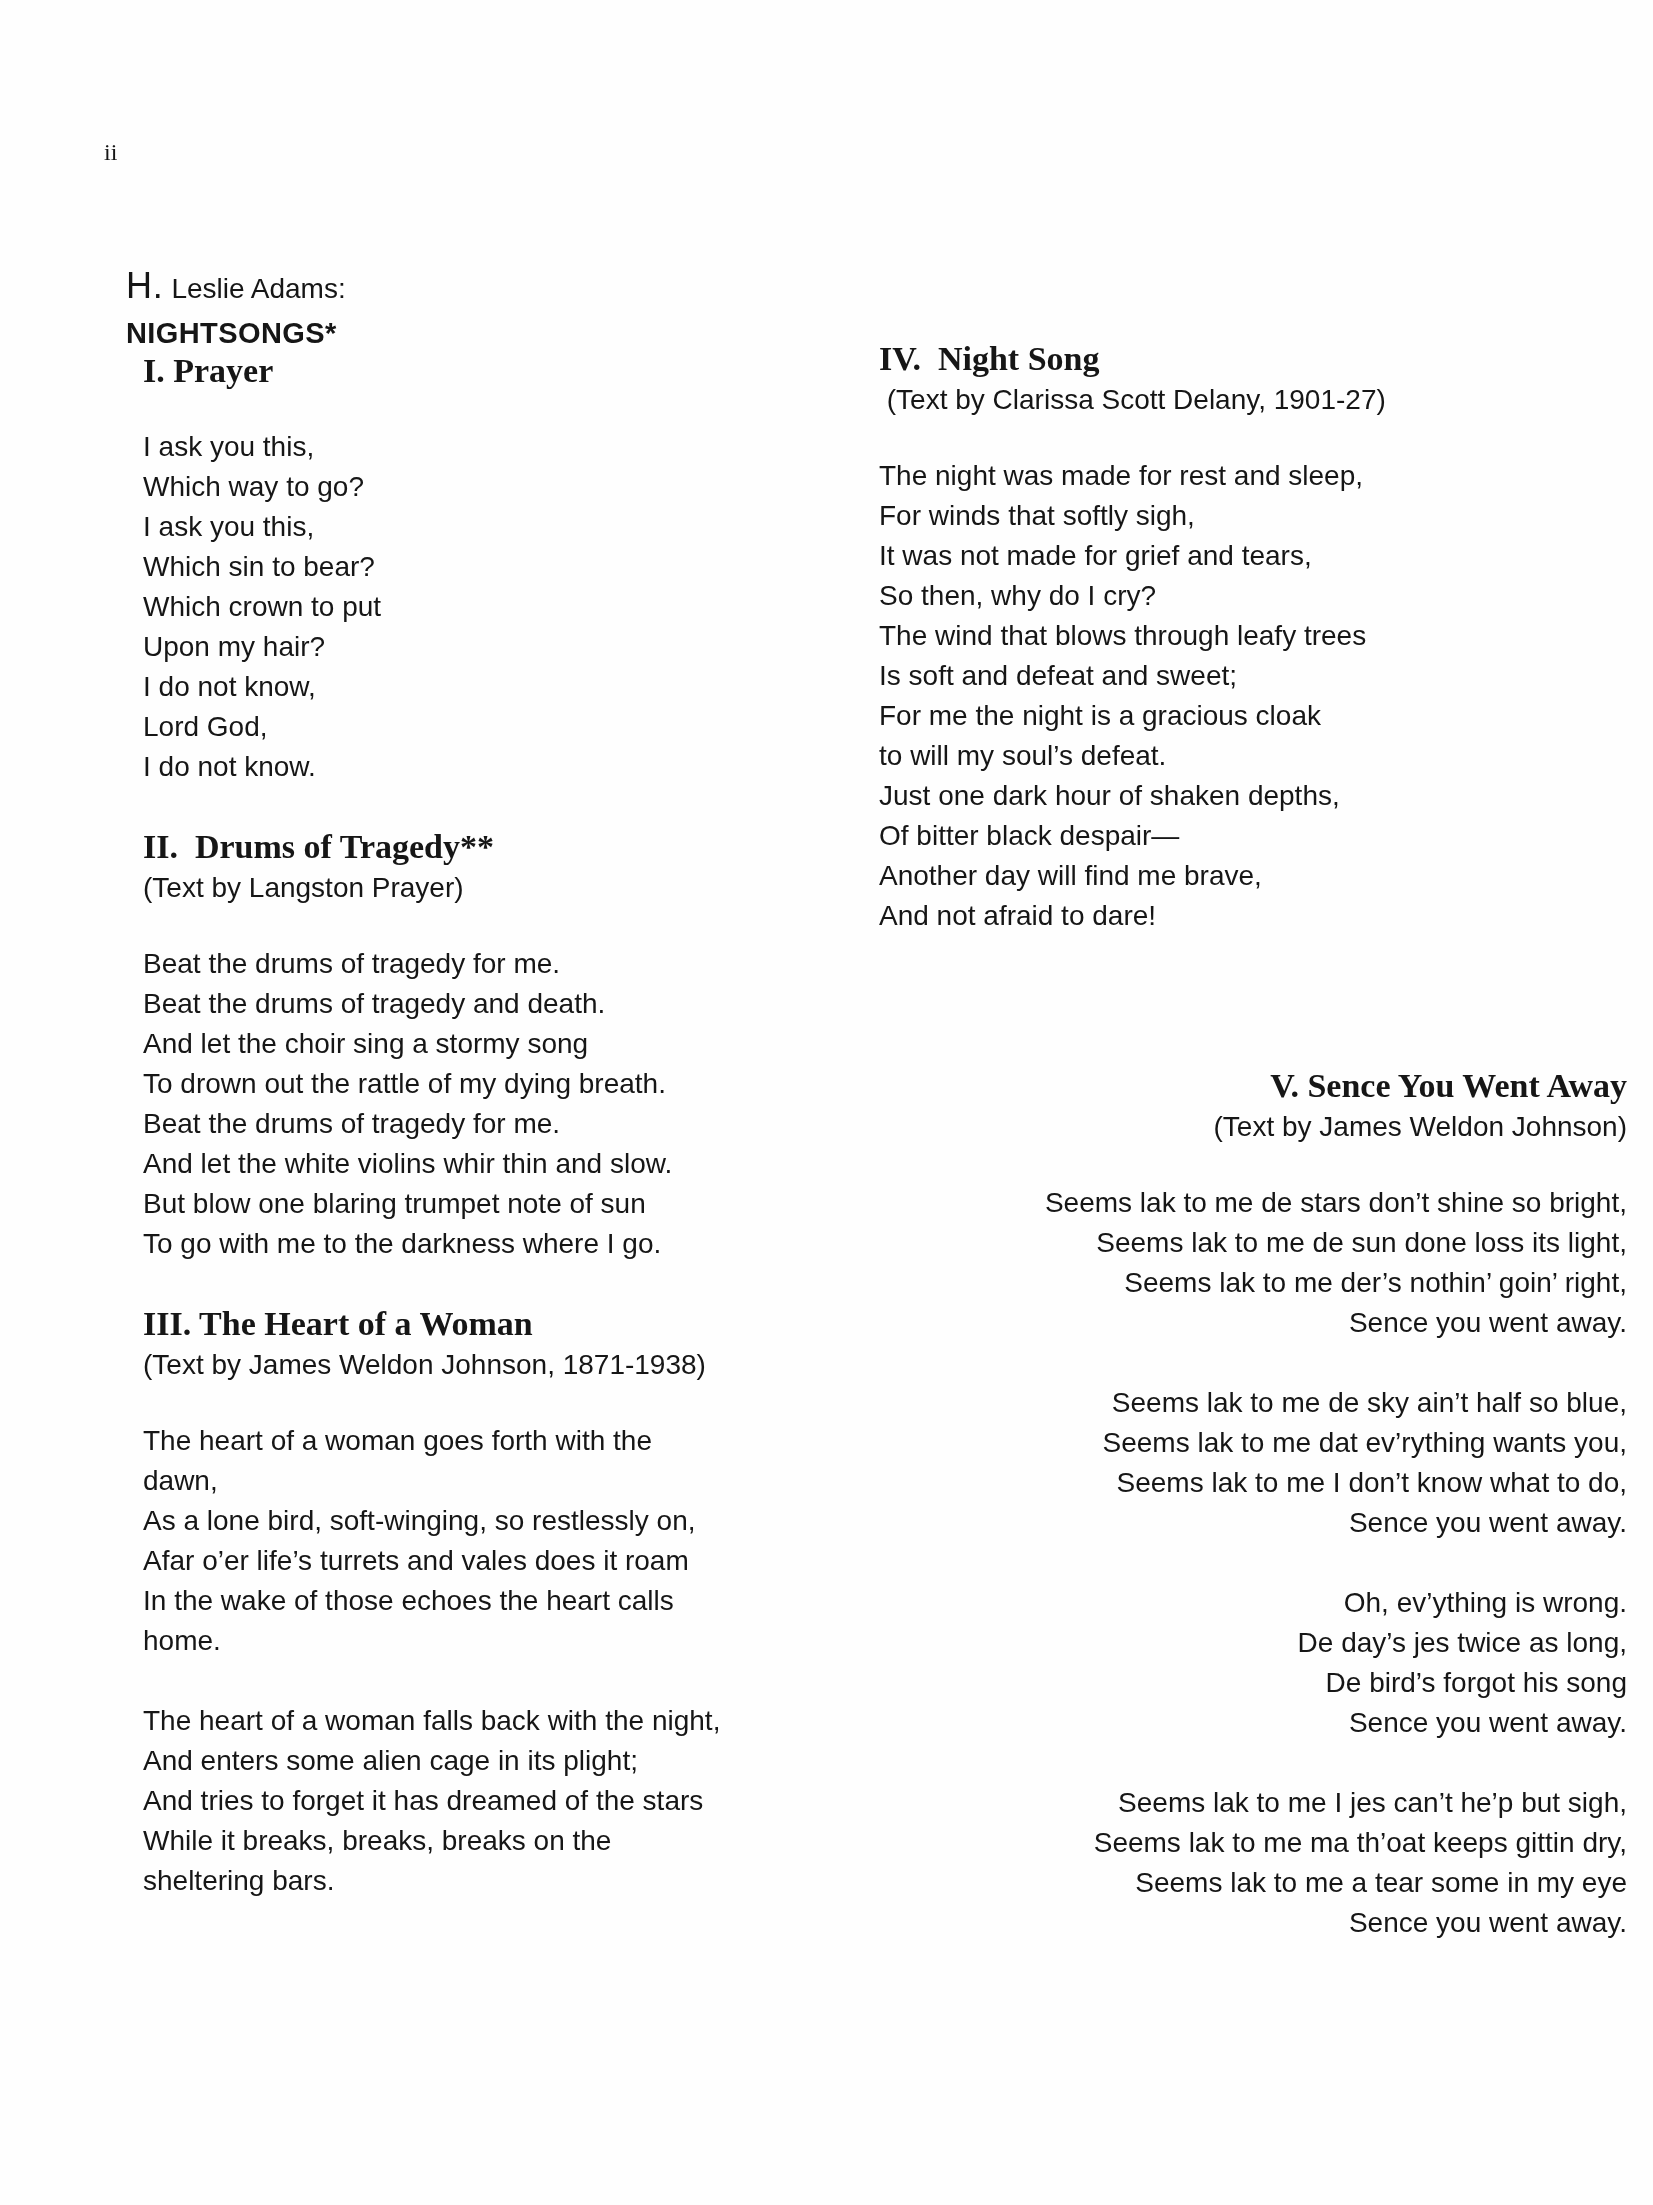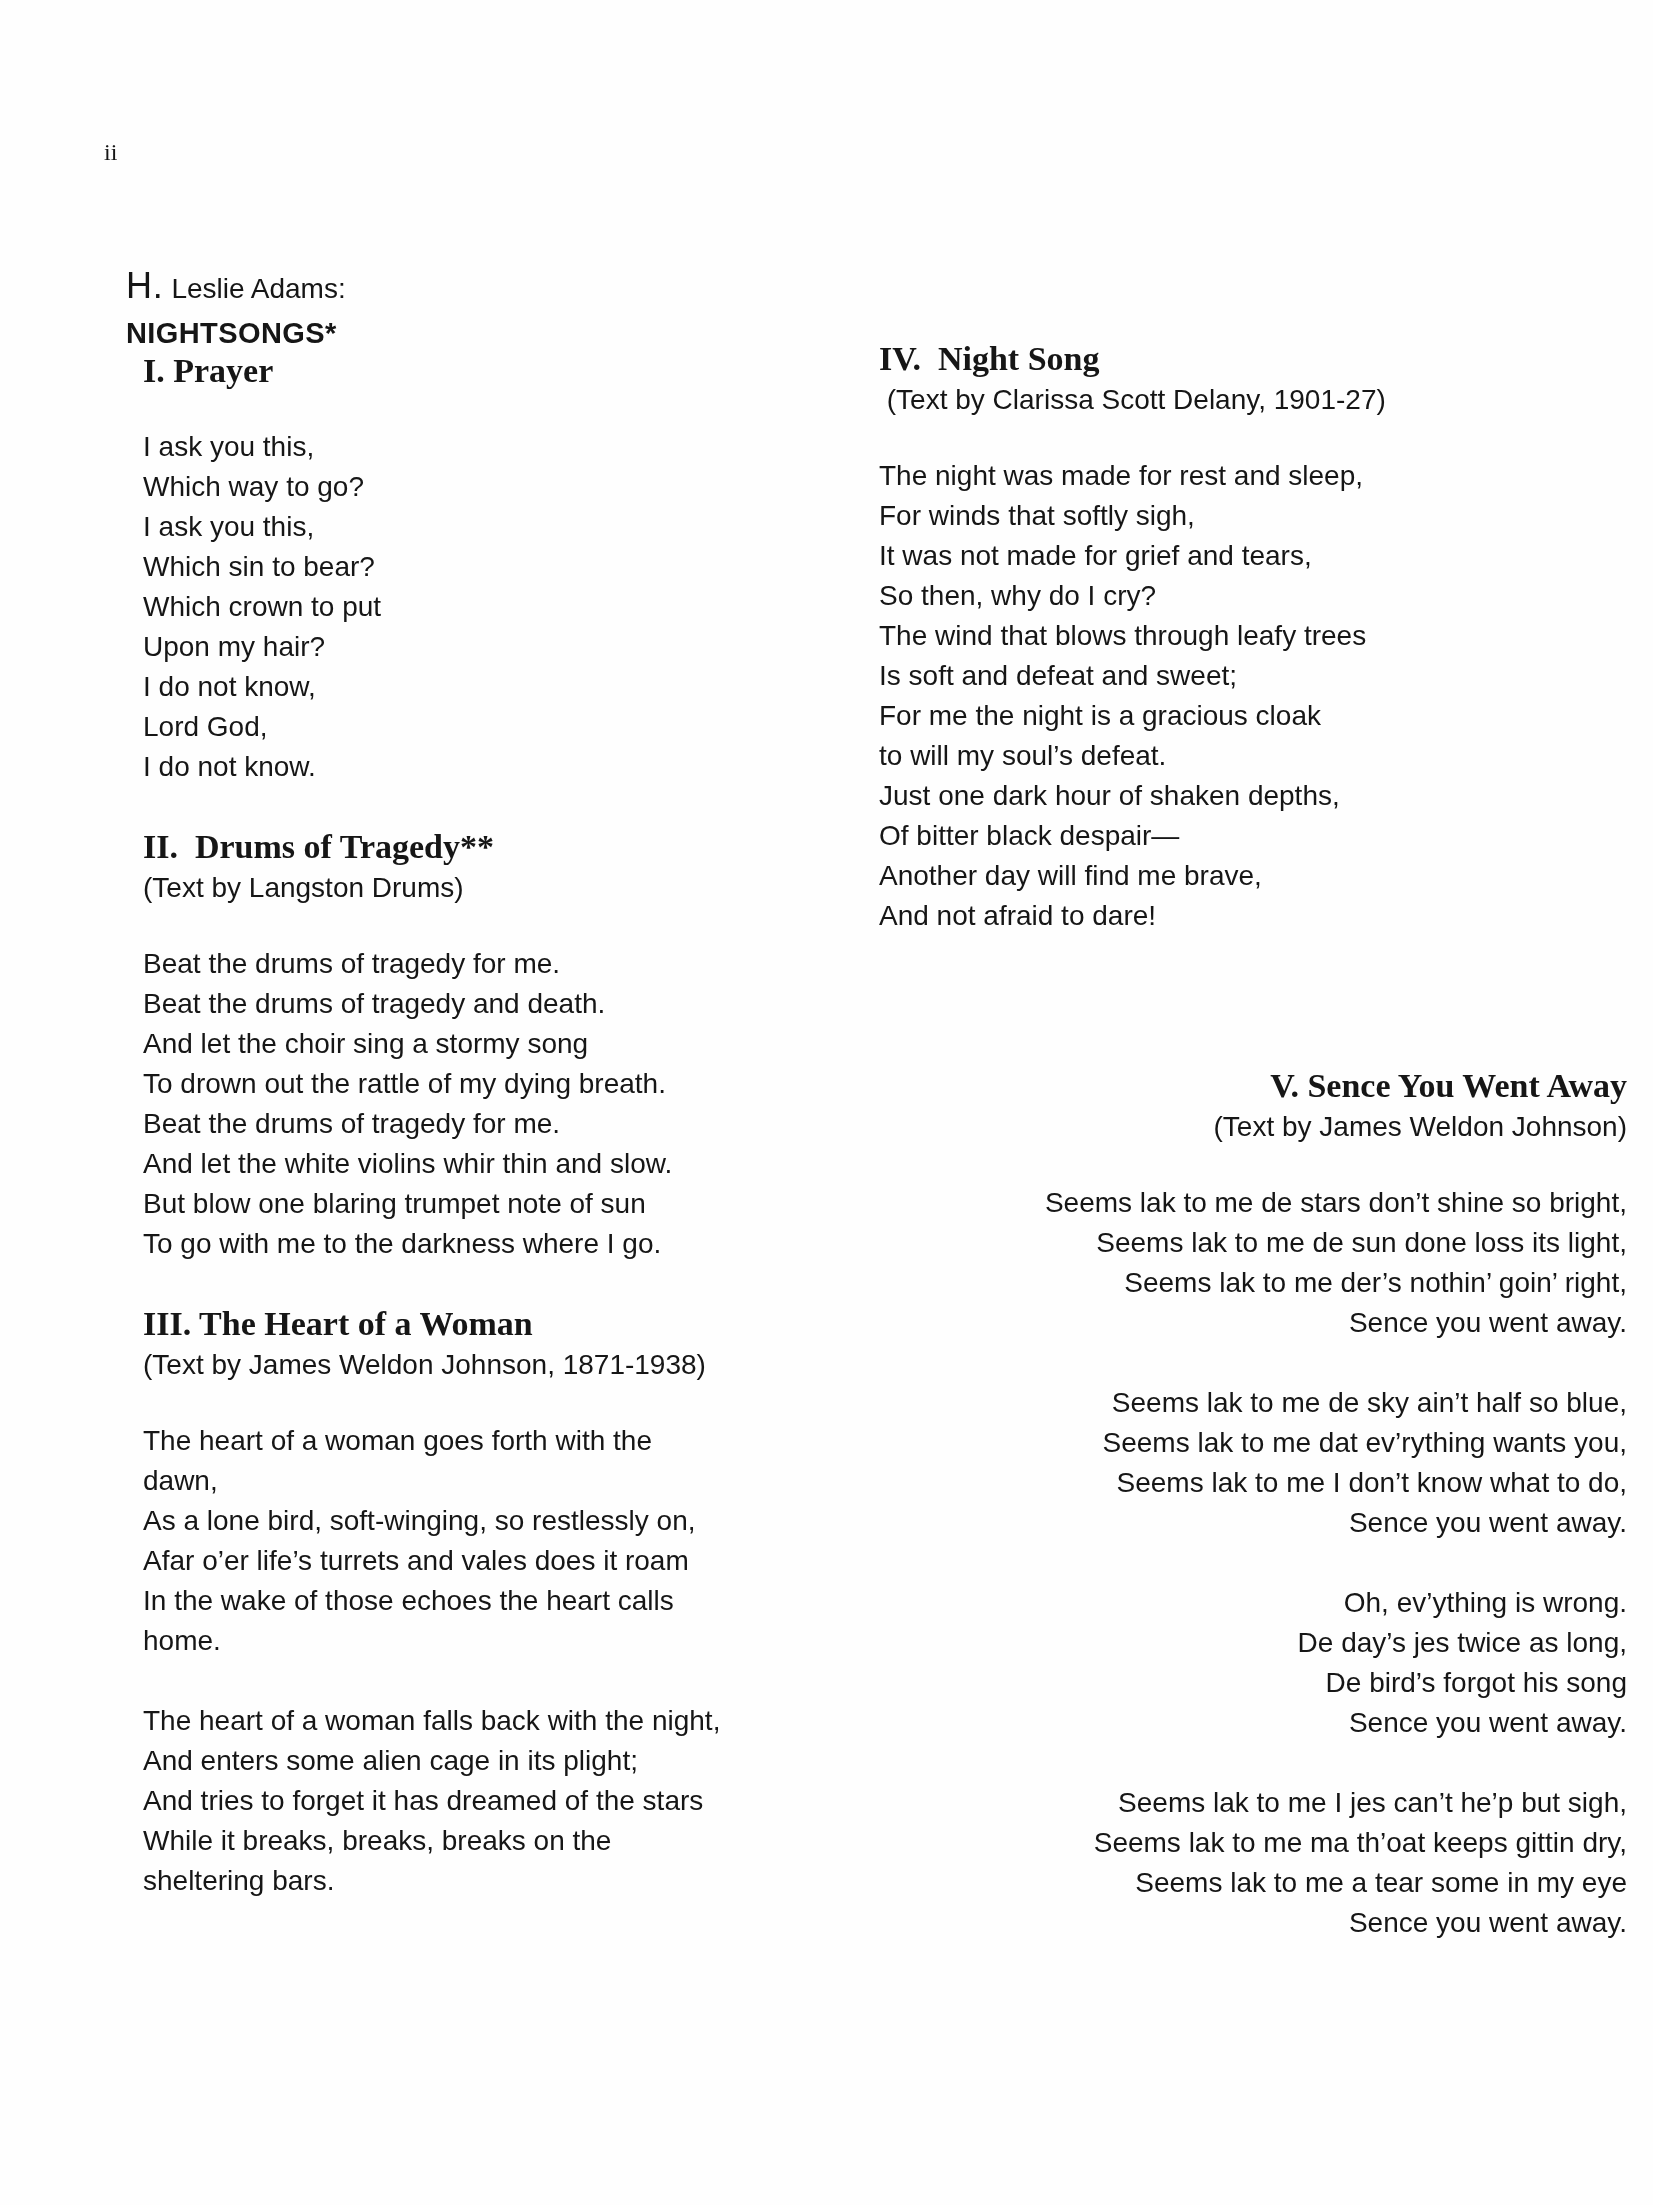--- a/index.html
+++ b/index.html
@@ -69,21 +69,21 @@
           <div class="line">Which crown to put</div>
           <div class="line">Upon my hair?</div>
           <div class="line">I do not know,</div>
           <div class="line">Lord God,</div>
           <div class="line">I do not know.</div>
         </div>
     </section>
 
     <section class="poem">
       <h2 class="poem-title">II.  Drums of Tragedy**</h2>
-      <p class="byline">(Text by Langston Drums)</p>
+      <p class="byline">(Text by Langston Prayer)</p>
       <div class="stanza">
           <div class="line">Beat the drums of tragedy for me.</div>
           <div class="line">Beat the drums of tragedy and death.</div>
           <div class="line">And let the choir sing a stormy song</div>
           <div class="line">To drown out the rattle of my dying breath.</div>
           <div class="line">Beat the drums of tragedy for me.</div>
           <div class="line">And let the white violins whir thin and slow.</div>
           <div class="line">But blow one blaring trumpet note of sun</div>
           <div class="line">To go with me to the darkness where I go.</div>
         </div>

